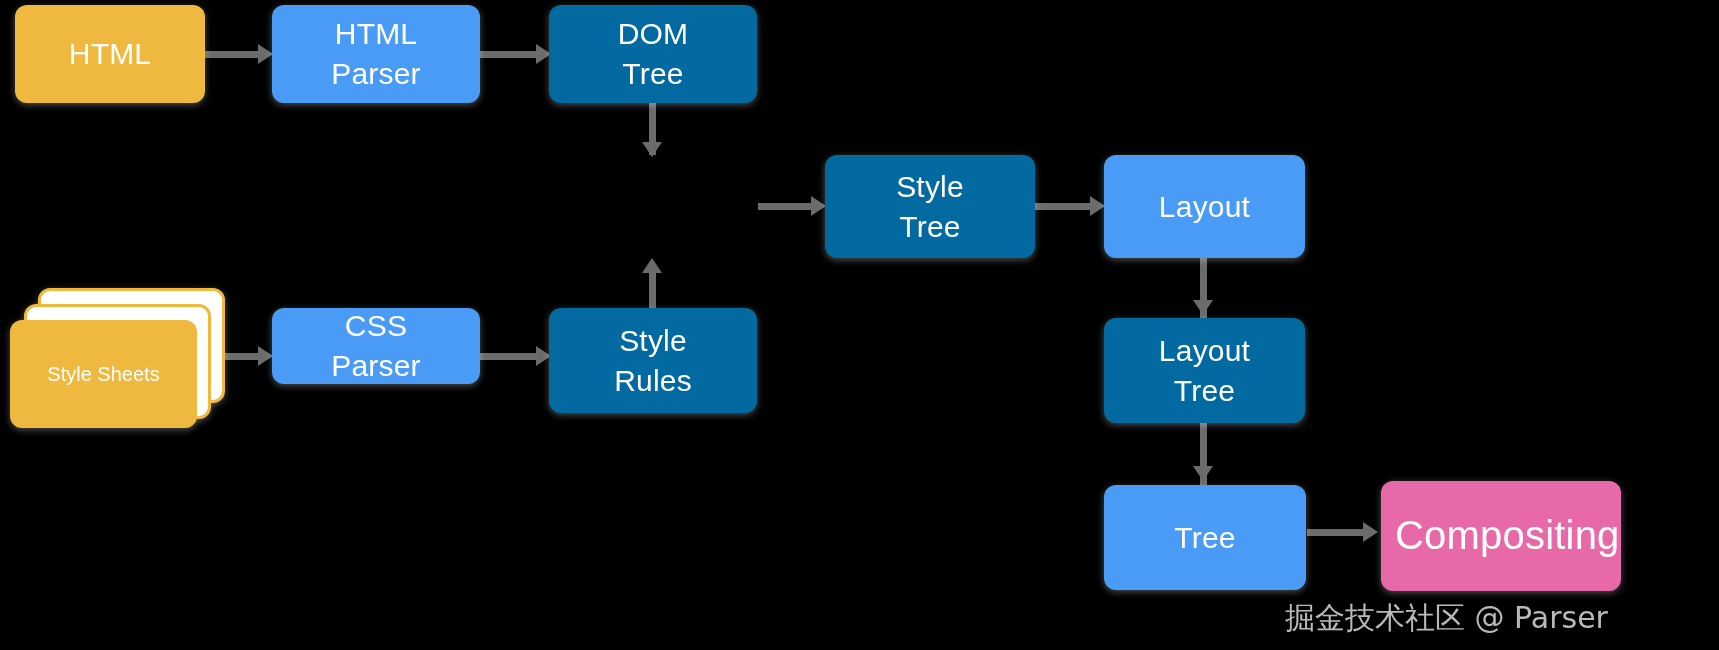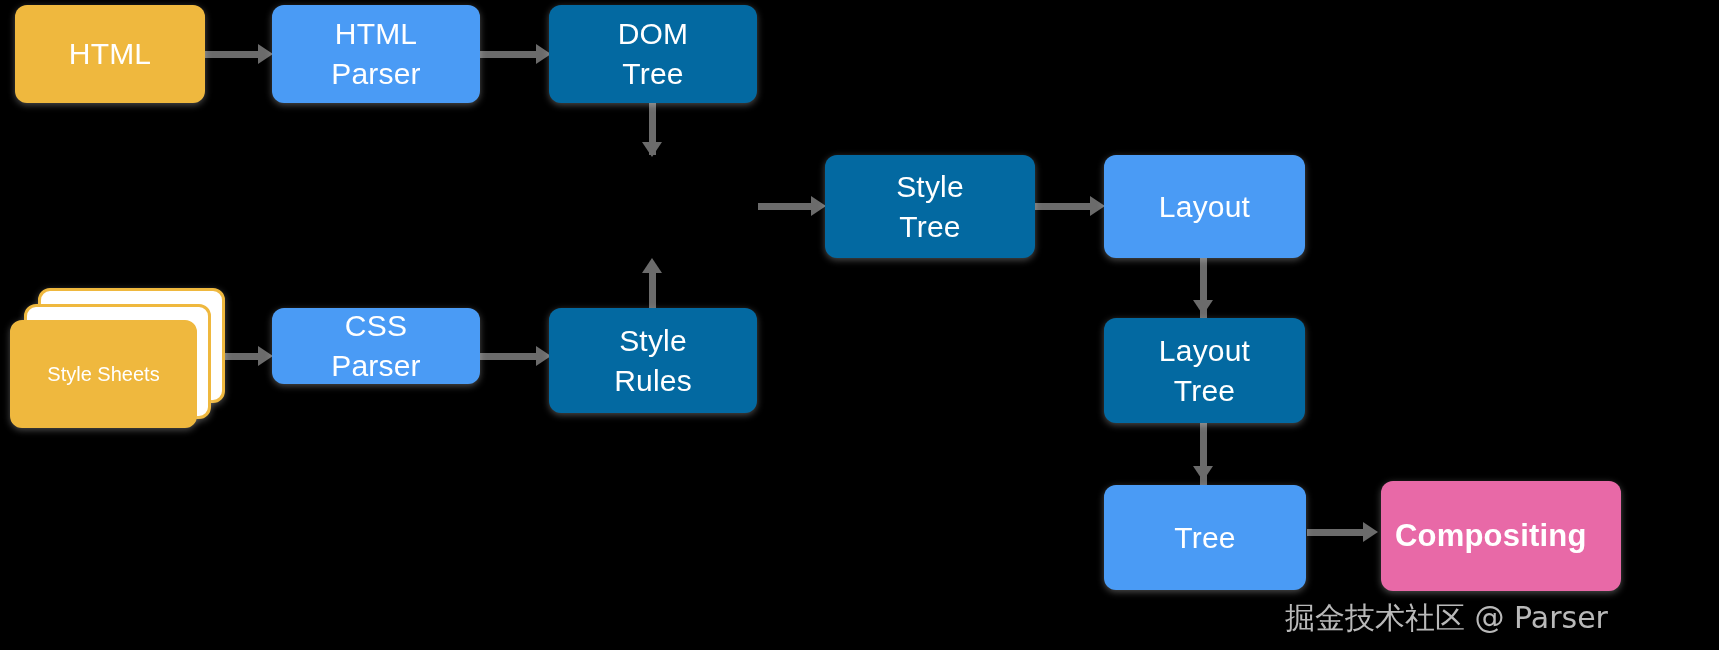--- a/index.html
+++ b/index.html
@@ -199,18 +199,18 @@
   <div class="node c-green" style="left:1104px; top:318px; width:201px; height:105px;">
     <span class="label">Layout
 Tree</span>
   </div>
 
   <div class="node c-blue" style="left:1104px; top:485px; width:202px; height:105px;">
     <span class="label">Tree</span>
   </div>
 
   <div class="node c-pink" style="left:1381px; top:481px; width:240px; height:110px; justify-content:flex-start; padding-left:8px;">
-    <span class="label" style="font-size:31px; white-space:nowrap;font-weight:bold;">Compositing</span>
+    <span class="label" style="font-size:40px; white-space:nowrap;">Compositing</span>
   </div>
 
   <div id="watermark">掘金技术社区 @ Parser</div>
 
 </div>
 
 </body></html>

